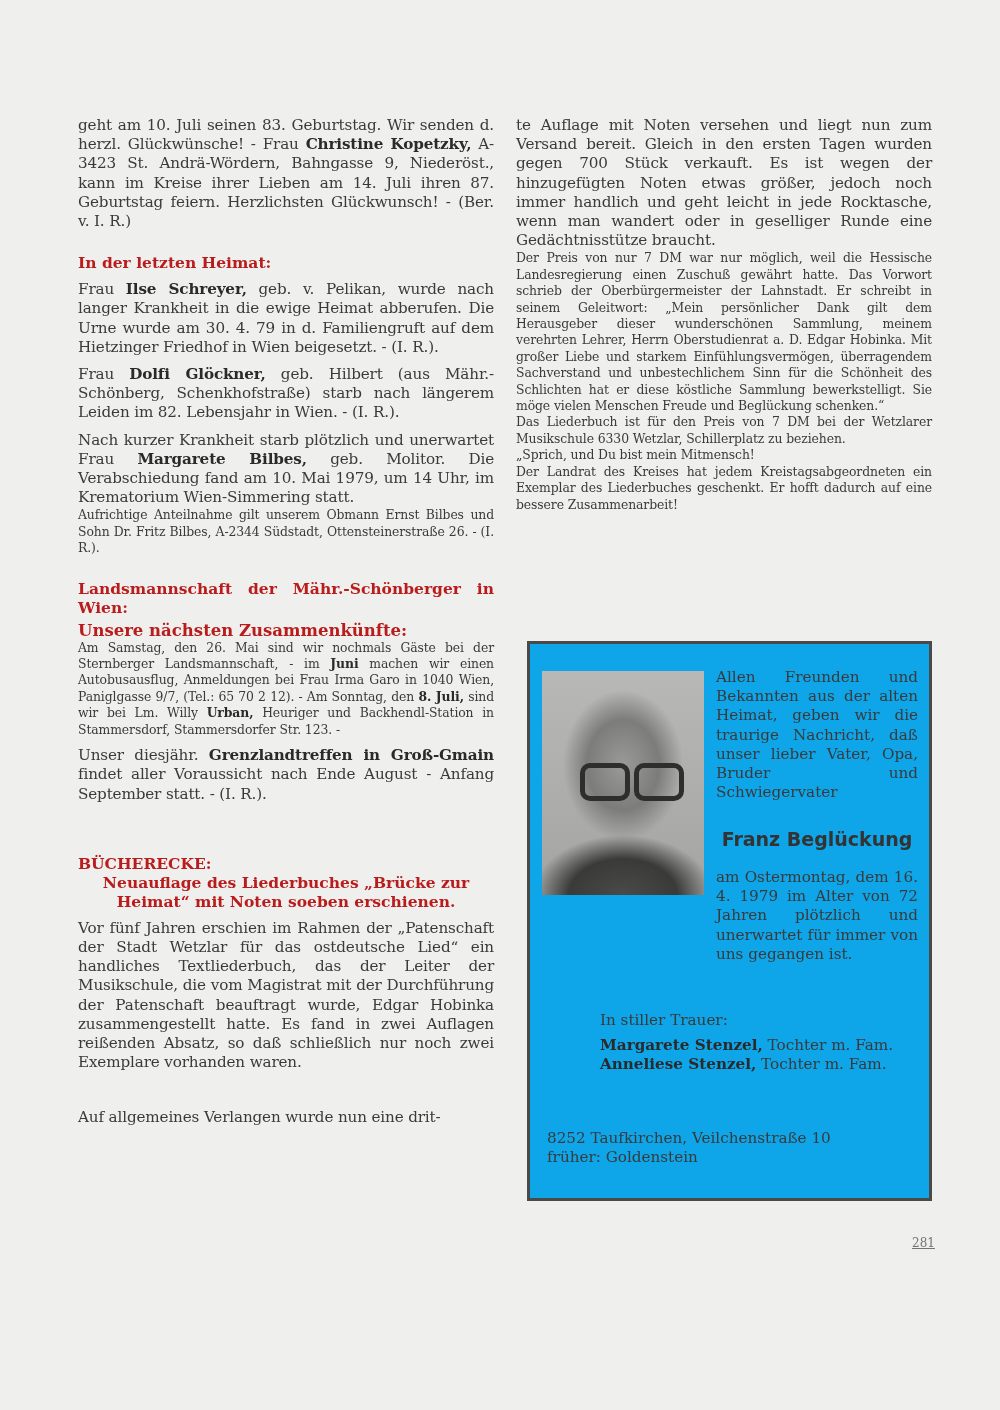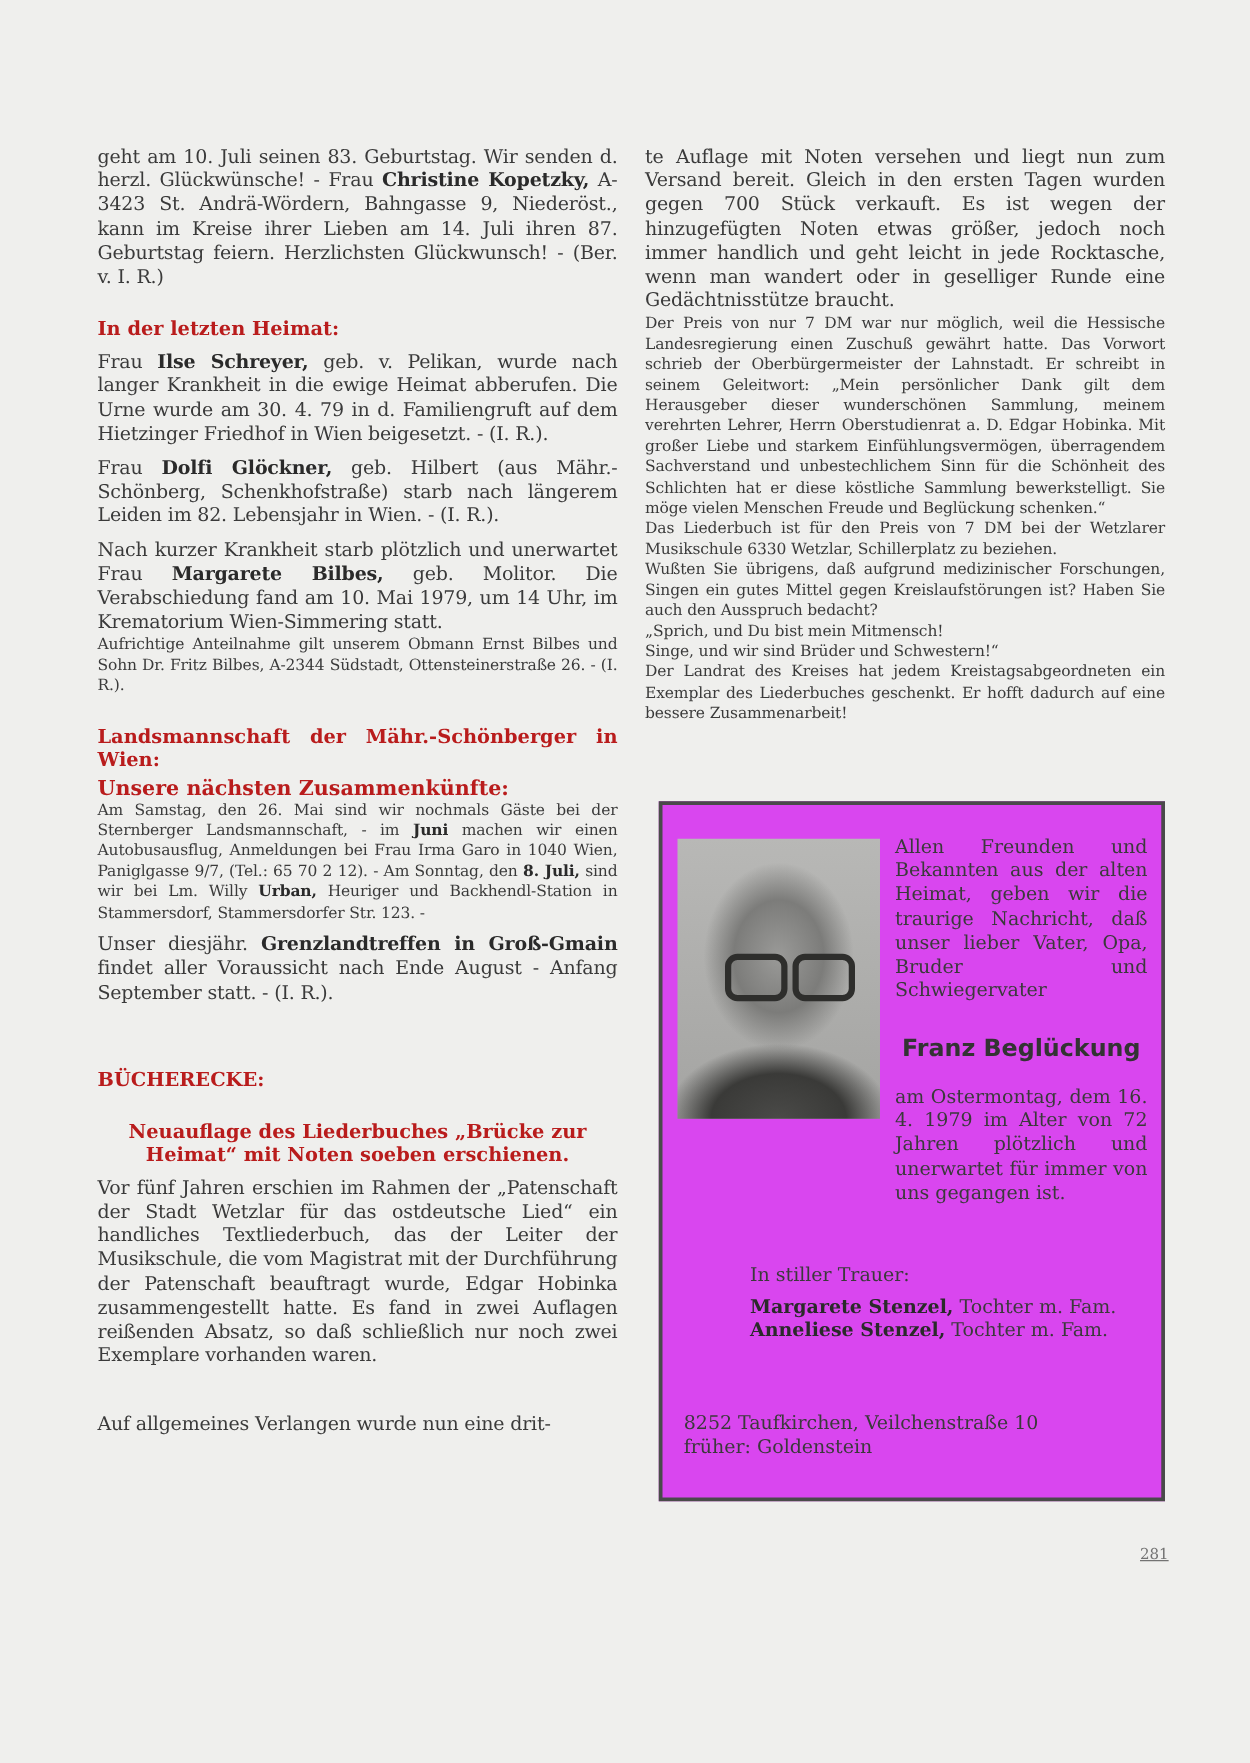--- a/index.html
+++ b/index.html
@@ -17,21 +17,21 @@
   .small { font-size: 12.4px; line-height: 16.4px; letter-spacing: -0.1px; }
   b { color: #2a2a2a; }
   h3 { margin: 0; font-size: 15.5px; line-height: 19px; font-weight: bold; color: #b91c1c; }
   .heading-center { text-align: center; }
   .gap4 { margin-top: 4px; }
   .gap8 { margin-top: 8px; }
   .gap22 { margin-top: 22px; }
 
   #obit {
     position: absolute; left: 527px; top: 641px; width: 405px; height: 560px;
-    border: 3px solid #4a4a4a; background: #d946ef; box-sizing: border-box;
+    border: 3px solid #4a4a4a; background: #0ea5e9; box-sizing: border-box;
   }
   #photo {
     position: absolute; left: 12px; top: 27px; width: 162px; height: 224px;
     background:
       radial-gradient(ellipse 60px 75px at 50% 42%, #9a9a98 0%, #7c7c7a 60%, transparent 100%),
       radial-gradient(ellipse 90px 60px at 50% 100%, #4a4a48 0%, #3a3a38 60%, transparent 100%),
       linear-gradient(#b8b8b6, #a4a4a2);
     overflow: hidden;
   }
   .glasses { position: absolute; top: 92px; width: 40px; height: 28px; border: 5px solid #2e2e2c; border-radius: 10px; }
@@ -61,33 +61,31 @@
   <h3 class="gap22" style="text-align:justify">Landsmannschaft der Mähr.-Schönberger in Wien:</h3>
   <h3 class="gap4" style="font-size:16.5px">Unsere nächsten Zusammenkünfte:</h3>
 
   <p class="small"><span>Am Samstag, den 26. Mai sind wir nochmals Gäste bei der Sternberger Landsmannschaft, - im </span><b>Juni</b><span> machen wir einen Autobusausflug, Anmeldungen bei Frau Irma Garo in 1040 Wien, Paniglgasse 9/7, (Tel.: 65 70 2 12). - Am Sonntag, den </span><b>8. Juli,</b><span> sind wir bei Lm. Willy </span><b>Urban,</b><span> Heuriger und Backhendl-Station in Stammersdorf, Stammersdorfer Str. 123. -</span></p>
 
 
   <p class="big gap8"><span>Unser diesjähr. </span><b>Grenzlandtreffen in Groß-Gmain</b><span> findet aller Voraussicht nach Ende August - Anfang September statt. - (I. R.).</span></p>
 
   <h3 style="margin-top:50px">BÜCHERECKE:</h3>
 
-  <h3 class="heading-center" style="margin-top:22px">Neuauflage des Liederbuches „Brücke zur Heimat“ mit Noten soeben erschienen.</h3>
+  <h3 class="heading-center" style="">Neuauflage des Liederbuches „Brücke zur Heimat“ mit Noten soeben erschienen.</h3>
 
   <p class="big gap8">Vor fünf Jahren erschien im Rahmen der „Patenschaft der Stadt Wetzlar für das ostdeutsche Lied“ ein handliches Textliederbuch, das der Leiter der Musikschule, die vom Magistrat mit der Durchführung der Patenschaft beauftragt wurde, Edgar Hobinka zusammengestellt hatte. Es fand in zwei Auflagen reißenden Absatz, so daß schließlich nur noch zwei Exemplare vorhanden waren.</p>
   <p class="big" style="text-align:left">Auf allgemeines Verlangen wurde nun eine drit-</p>
 </div>
 
 <div id="right" class="col">
   <p class="big">te Auflage mit Noten versehen und liegt nun zum Versand bereit. Gleich in den ersten Tagen wurden gegen 700 Stück verkauft. Es ist wegen der hinzugefügten Noten etwas größer, jedoch noch immer handlich und geht leicht in jede Rocktasche, wenn man wandert oder in geselliger Runde eine Gedächtnisstütze braucht.</p>
   <p class="small">Der Preis von nur 7 DM war nur möglich, weil die Hessische Landesregierung einen Zuschuß gewährt hatte. Das Vorwort schrieb der Oberbürgermeister der Lahnstadt. Er schreibt in seinem Geleitwort: „Mein persönlicher Dank gilt dem Herausgeber dieser wunderschönen Sammlung, meinem verehrten Lehrer, Herrn Oberstudienrat a. D. Edgar Hobinka. Mit großer Liebe und starkem Einfühlungsvermögen, überragendem Sachverstand und unbestechlichem Sinn für die Schönheit des Schlichten hat er diese köstliche Sammlung bewerkstelligt. Sie möge vielen Menschen Freude und Beglückung schenken.“</p>
   <p class="small">Das Liederbuch ist für den Preis von 7 DM bei der Wetzlarer Musikschule 6330 Wetzlar, Schillerplatz zu beziehen.</p>
-  <p class="small">Wußten Sie übrigens, daß aufgrund medizinischer Forschungen, Singen ein gutes Mittel gegen Kreislaufstörungen ist? Haben Sie auch den Ausspruch bedacht?</p>
   <p class="small" style="text-align:left">„Sprich, und Du bist mein Mitmensch!</p>
-  <p class="small" style="text-align:left">Singe, und wir sind Brüder und Schwestern!“</p>
   <p class="small">Der Landrat des Kreises hat jedem Kreistagsabgeordneten ein Exemplar des Liederbuches geschenkt. Er hofft dadurch auf eine bessere Zusammenarbeit!</p>
 </div>
 
 <div id="obit">
   <div id="photo">
     <div class="glasses" style="left:38px"></div>
     <div class="glasses" style="left:92px"></div>
   </div>
   <p id="obit-text">Allen Freunden und Bekannten aus der alten Heimat, geben wir die traurige Nachricht, daß unser lieber Vater, Opa, Bruder und Schwiegervater</p>
   <div id="obit-name">Franz Beglückung</div>

